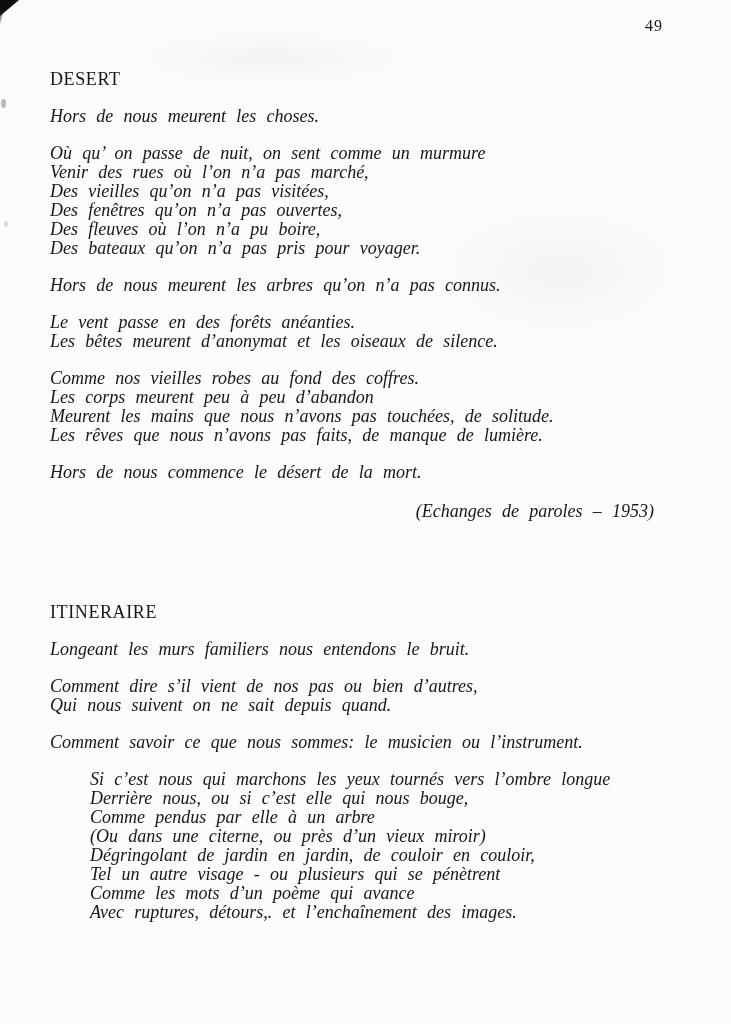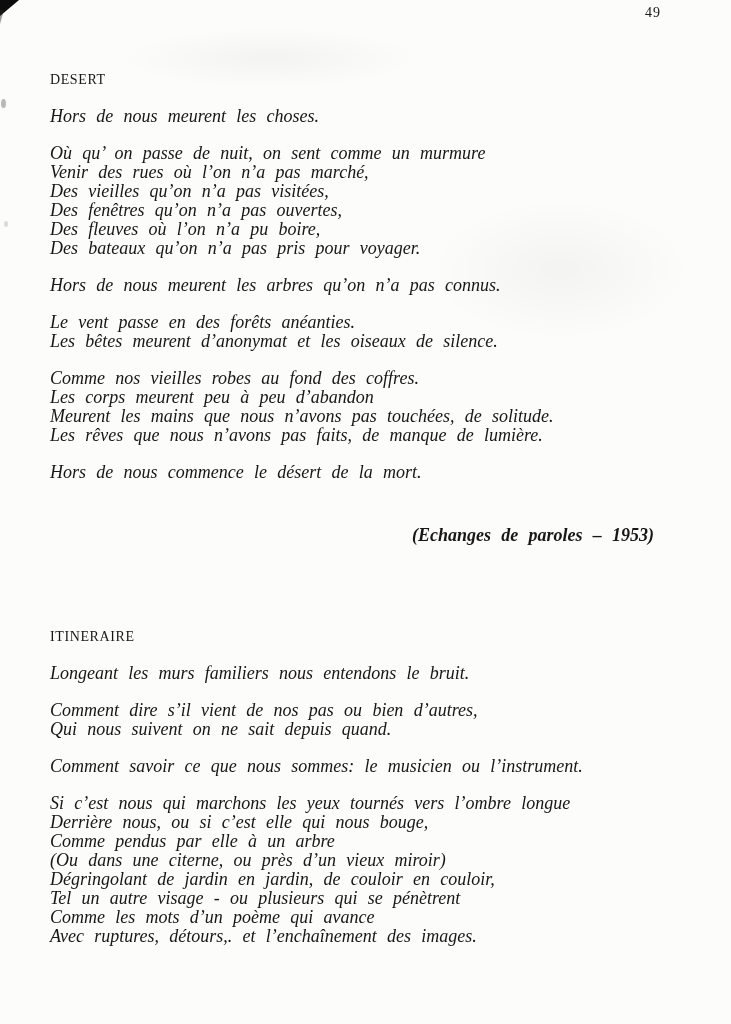--- a/index.html
+++ b/index.html
@@ -37,58 +37,57 @@
   .smudge {
     position: absolute;
     background: radial-gradient(closest-side, rgba(0,0,0,0.035), rgba(0,0,0,0));
     border-radius: 50%;
   }
   .smudge-1 { left: 120px; top: 28px;  width: 300px; height: 60px; }
   .smudge-2 { left: 430px; top: 200px; width: 260px; height: 140px; }
 
   .page-number {
     position: absolute;
-    top: 5px;
+    top: 17px;
     left: 645px;
-    font-size: 14px;
+    font-size: 16px;
     letter-spacing: 1px;
   }
 
   .content {
     position: absolute;
     left: 50px;
     top: 70px;
     width: 632px;
   }
 
   .poem-title {
-    font-size: 14px;
+    font-size: 18px;
     font-weight: normal;
     letter-spacing: 0.6px;
     line-height: 19px;
     margin: 0 0 18px 0;
   }
   .stanza { margin: 0 0 18px 0; }
-  .stanza:last-of-type { margin-bottom: 0; }
+  .stanza:last-of-type { margin-bottom: 0; margin-left: 40px; }
   .line {
     font-style: italic;
     font-size: 18px;
     line-height: 19px;
     word-spacing: 0.32em;
     white-space: nowrap;
   }
   .attribution {
-    margin-top: 44px;
+    margin-top: 20px;
     text-align: right;
     padding-right: 28px;
     font-style: italic;
     font-size: 18px;
     line-height: 19px;
     word-spacing: 0.32em;
-    font-weight: bold;
   }
   .poem-itineraire .poem-title { margin-top: 82px; }
 </style>
 </head>
 <body>
 
 <div id="page">
   <div class="corner-artifact"></div>
   <div class="corner-tail"></div>
   <div class="edge-speck speck-1"></div>

